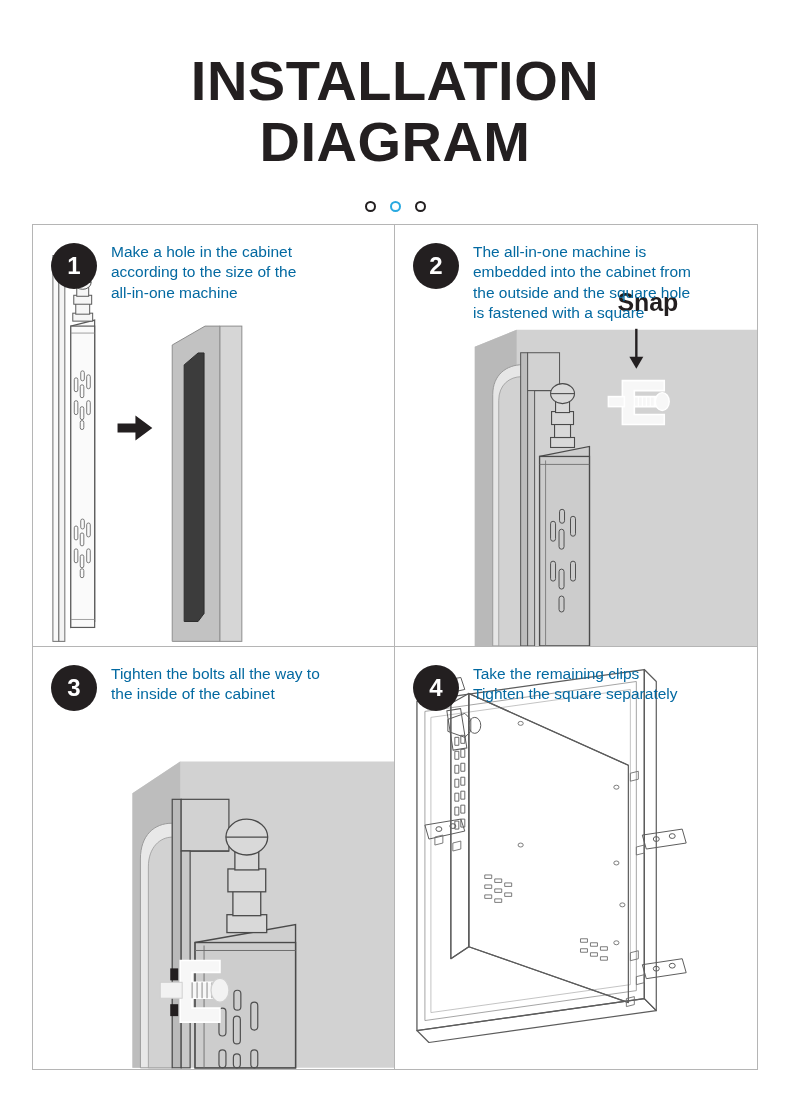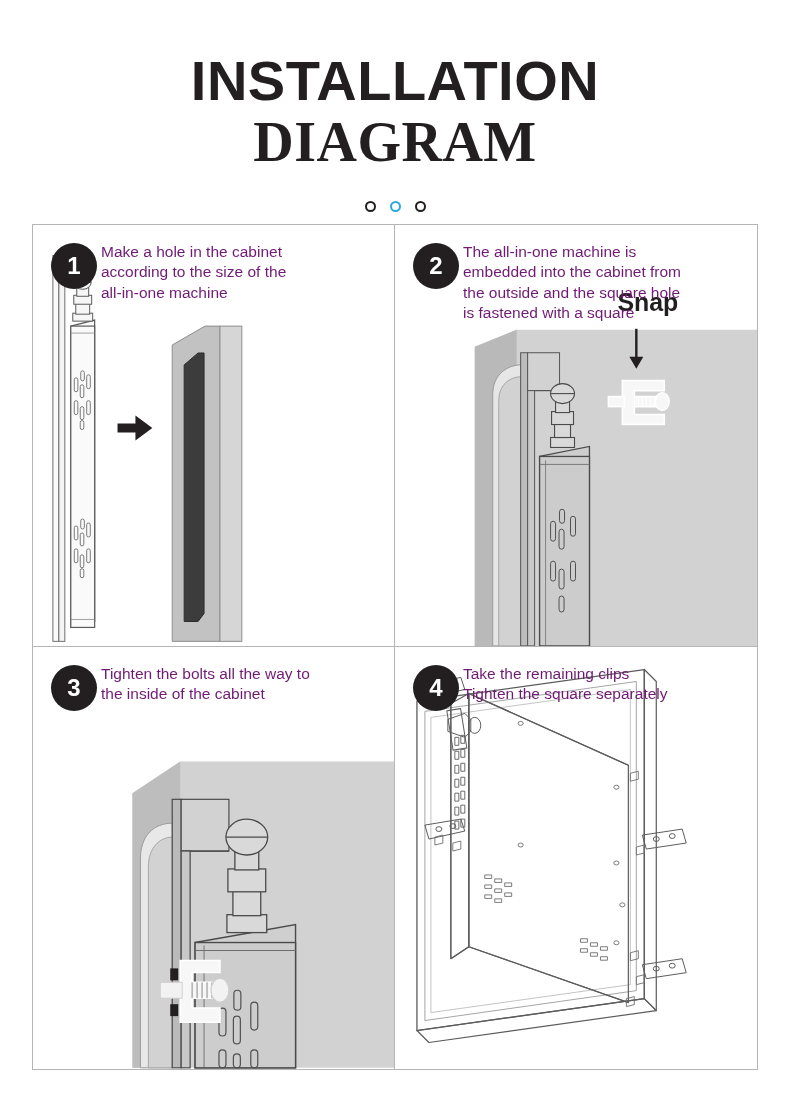--- a/index.html
+++ b/index.html
@@ -22,21 +22,21 @@
     text-align: center;
     margin-top: 34px;
   }
   .title-line {
     font-size: 56px;
     font-weight: bold;
     letter-spacing: 0.5px;
     line-height: 1.05;
     color: #231f20;
   }
-  .title-line.l2 { margin-top: 2px; font-family: Liberation Serif, serif; }
+  .title-line.l2 { margin-top: 2px; }
 
   .dots {
     margin-top: 28px;
     display: flex;
     justify-content: center;
     gap: 14px;
     align-items: center;
     height: 14px;
   }
   .dot {
@@ -88,24 +88,24 @@
     background: #231f20;
     color: #ffffff;
     font-size: 24px;
     font-weight: bold;
     display: flex;
     align-items: center;
     justify-content: center;
     margin-top: 2px;
   }
   .step-text {
-    margin-left: 4px;
+    margin-left: 14px;
     font-size: 15.5px;
     line-height: 1.32;
-    color: #701a75;
+    color: #0369a1;
     white-space: pre-line;
     padding-top: 1px;
   }
 
   .illo {
     position: absolute;
     left: 0; top: 0; right: 0; bottom: 0;
     z-index: 1;
     font-weight: bold;
   }

